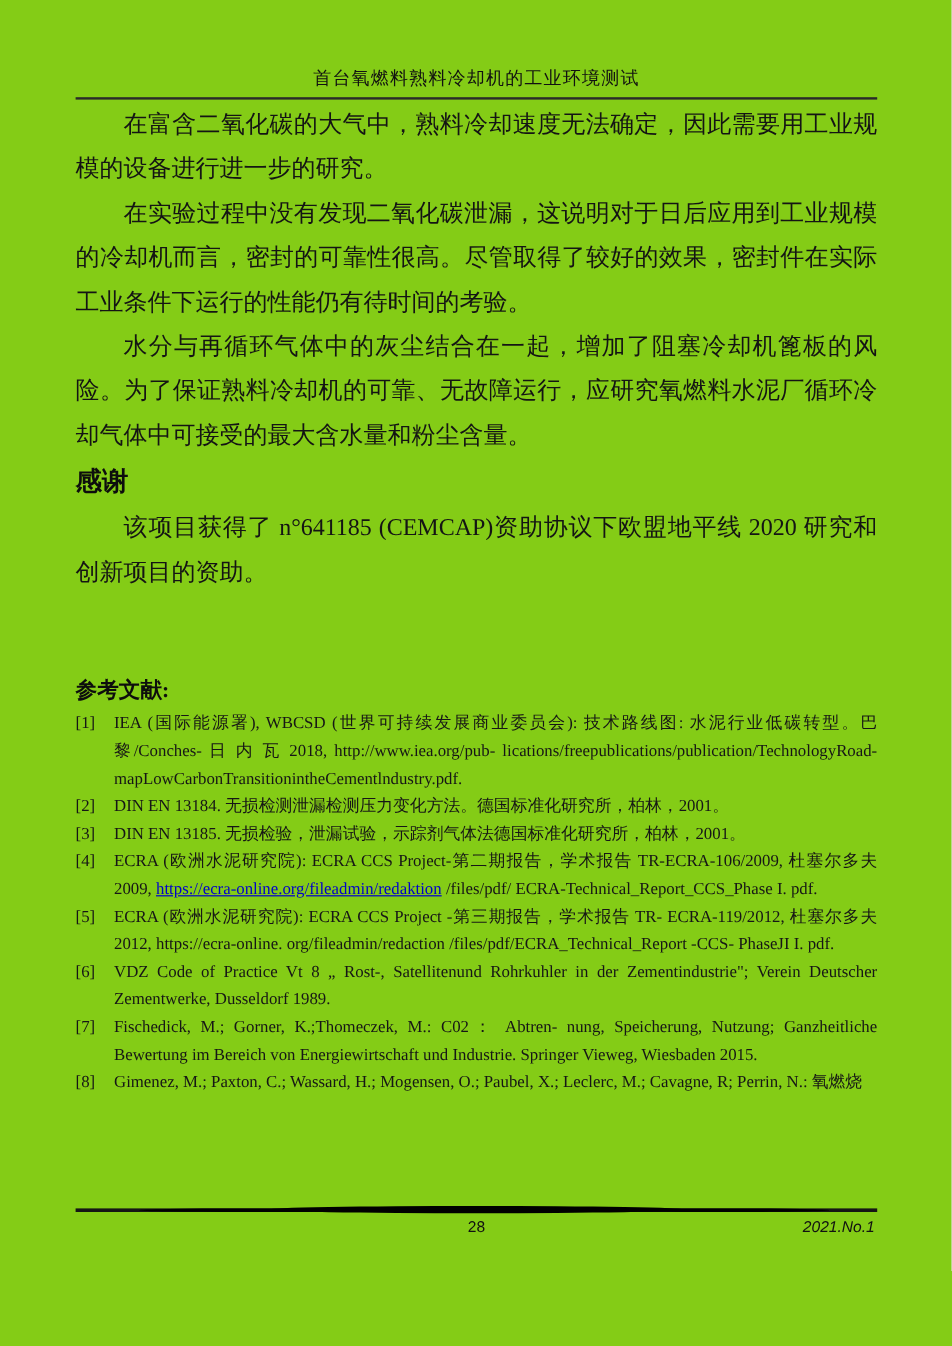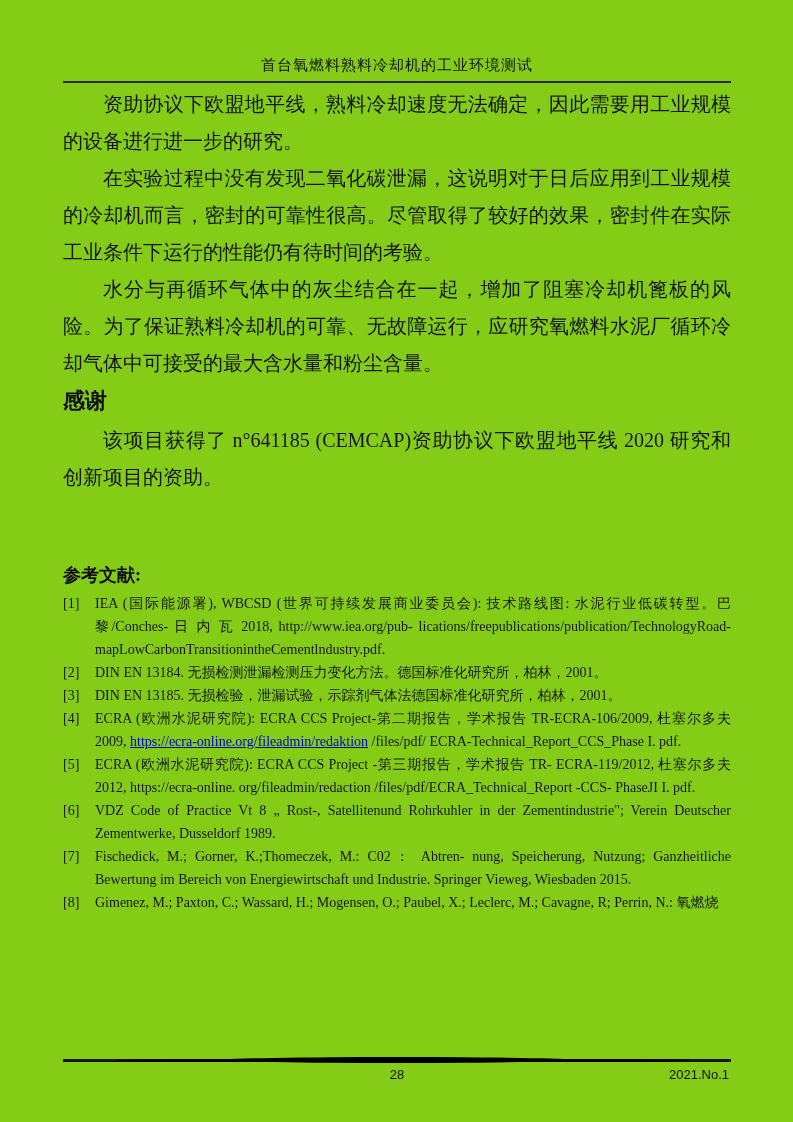--- a/index.html
+++ b/index.html
@@ -73,21 +73,21 @@
     position:absolute;
     left:0;top:0;
   }
   .ref a.ref-link{
     color:#0000CC;
   }
   
   .footer{
     position:absolute;
     left:63px;right:62px;
-    top:1056px;
+    top:1004px;
     text-align:right;
   }
   .footer-rule{
     position:relative;
     height:8px;
   }
   .rule-base{
     position:absolute;
     left:0;right:0;top:3px;
     height:2.5px;
@@ -123,34 +123,35 @@
     color:#111;
   }
   .page-num{
     position:absolute;
     left:50%;
     transform:translateX(-50%);
   }
   .issue{
     position:absolute;
     right:2px;
+    font-style:italic;
   }
 </style>
 </head>
 <body>
 
 <div class="page">
   <div class="content">
 
     <div class="header">
       <div class="header-title">首台氧燃料熟料冷却机的工业环境测试</div>
     </div>
 
     <div class="bodytext">
-      <p class="para">资助协议下欧盟地平线，熟料冷却速度无法确定，因此需要用工业规模的设备进行进一步的研究。</p>
+      <p class="para">在富含二氧化碳的大气中，熟料冷却速度无法确定，因此需要用工业规模的设备进行进一步的研究。</p>
       <p class="para">在实验过程中没有发现二氧化碳泄漏，这说明对于日后应用到工业规模的冷却机而言，密封的可靠性很高。尽管取得了较好的效果，密封件在实际工业条件下运行的性能仍有待时间的考验。</p>
       <p class="para">水分与再循环气体中的灰尘结合在一起，增加了阻塞冷却机篦板的风险。为了保证熟料冷却机的可靠、无故障运行，应研究氧燃料水泥厂循环冷却气体中可接受的最大含水量和粉尘含量。</p>
     </div>
 
     <div class="ack-heading">感谢</div>
     <p class="para">该项目获得了 n°641185 (CEMCAP)资助协议下欧盟地平线 2020 研究和创新项目的资助。</p>
 
     <div class="refs-heading">参考文献:</div>
 
     <div class="refs">

